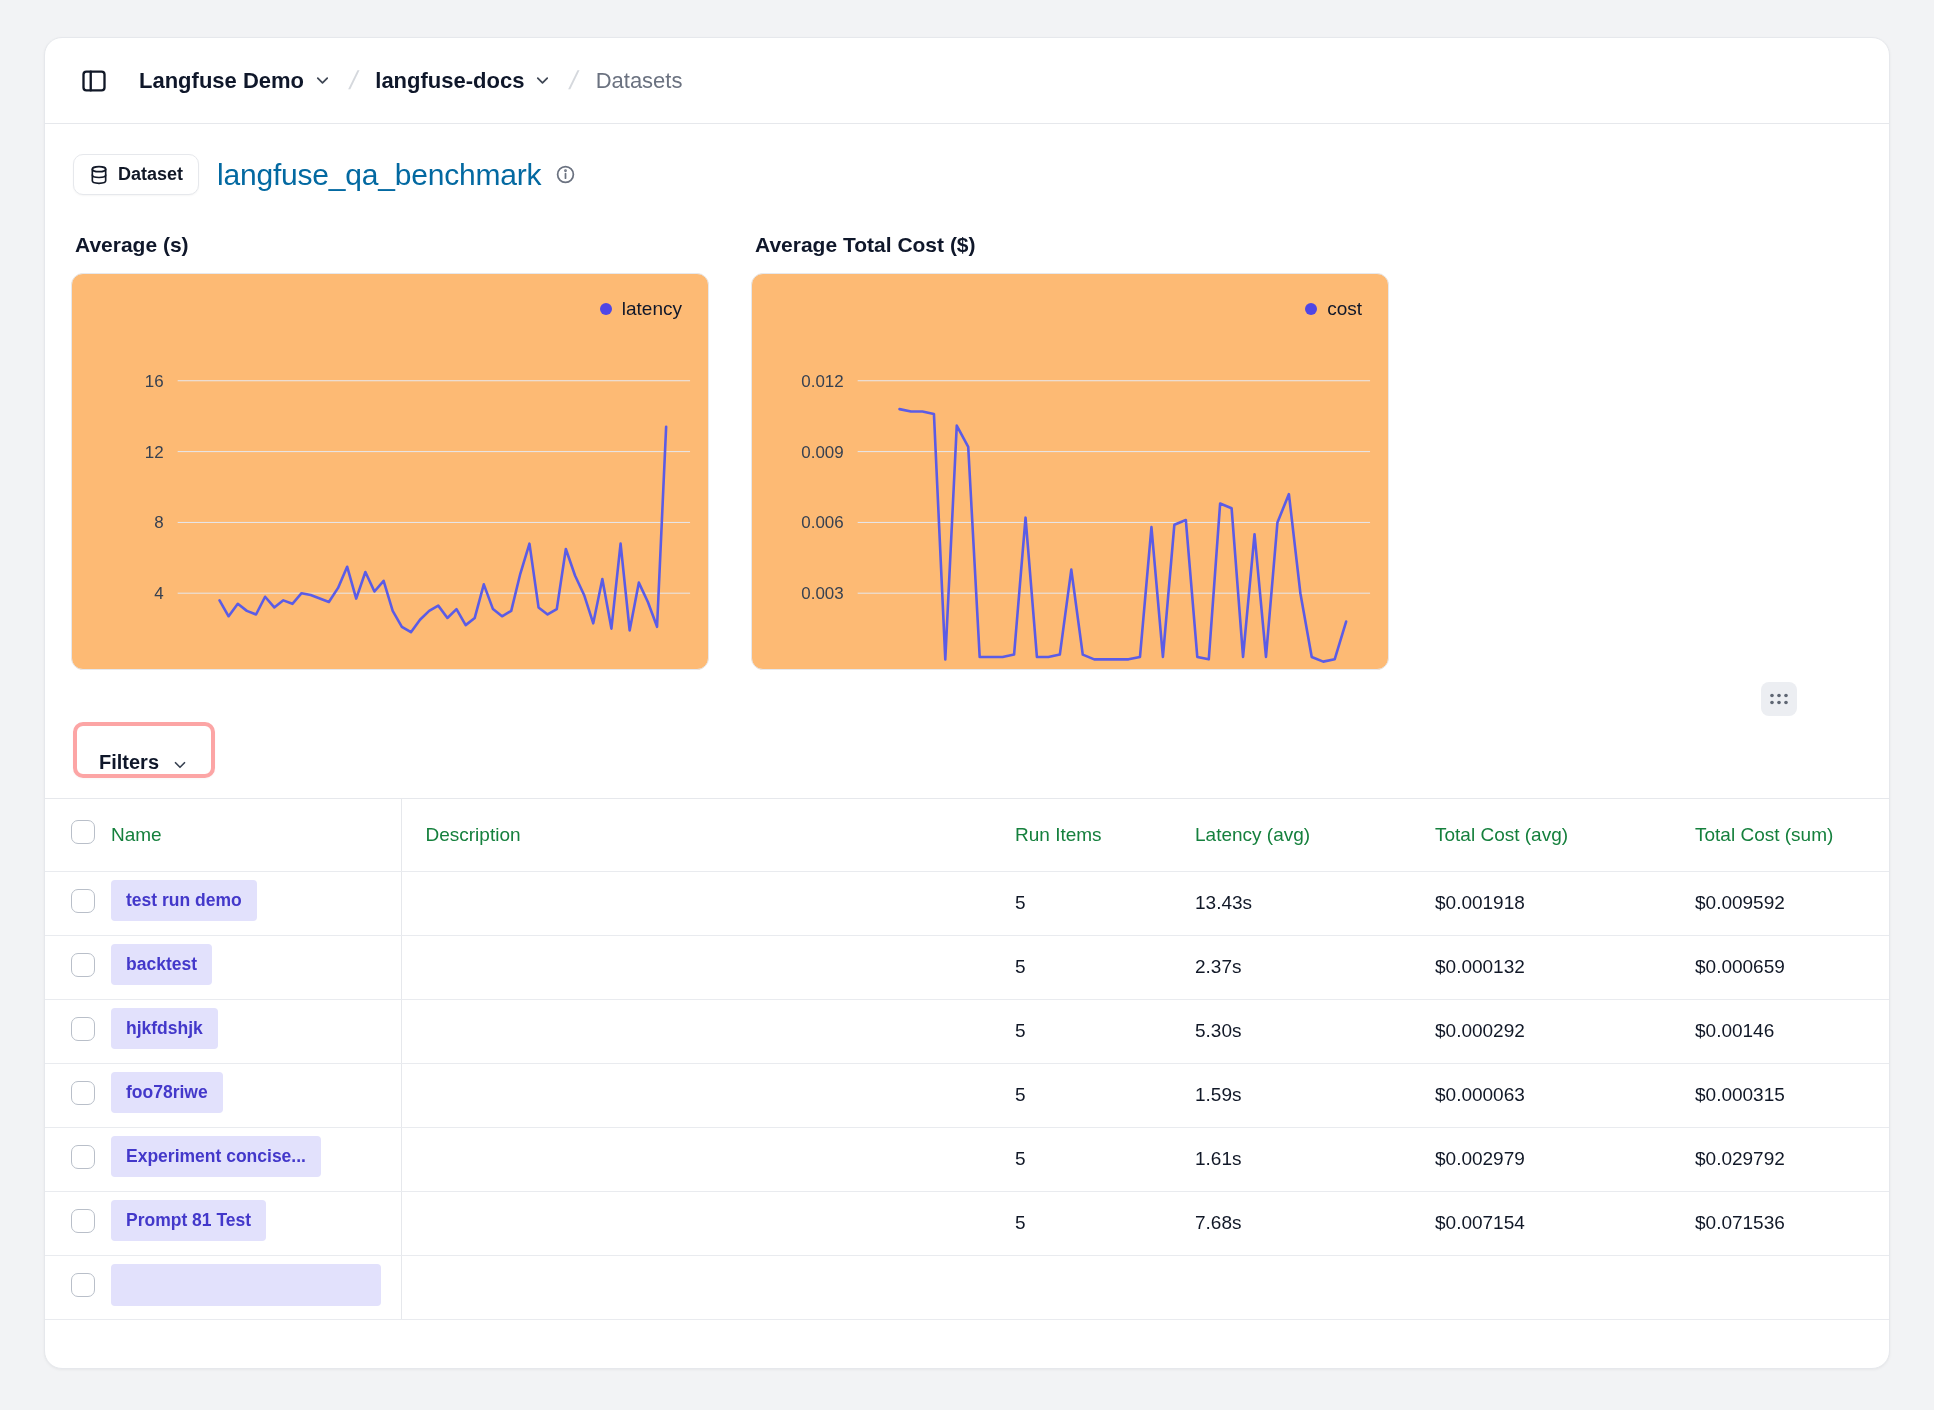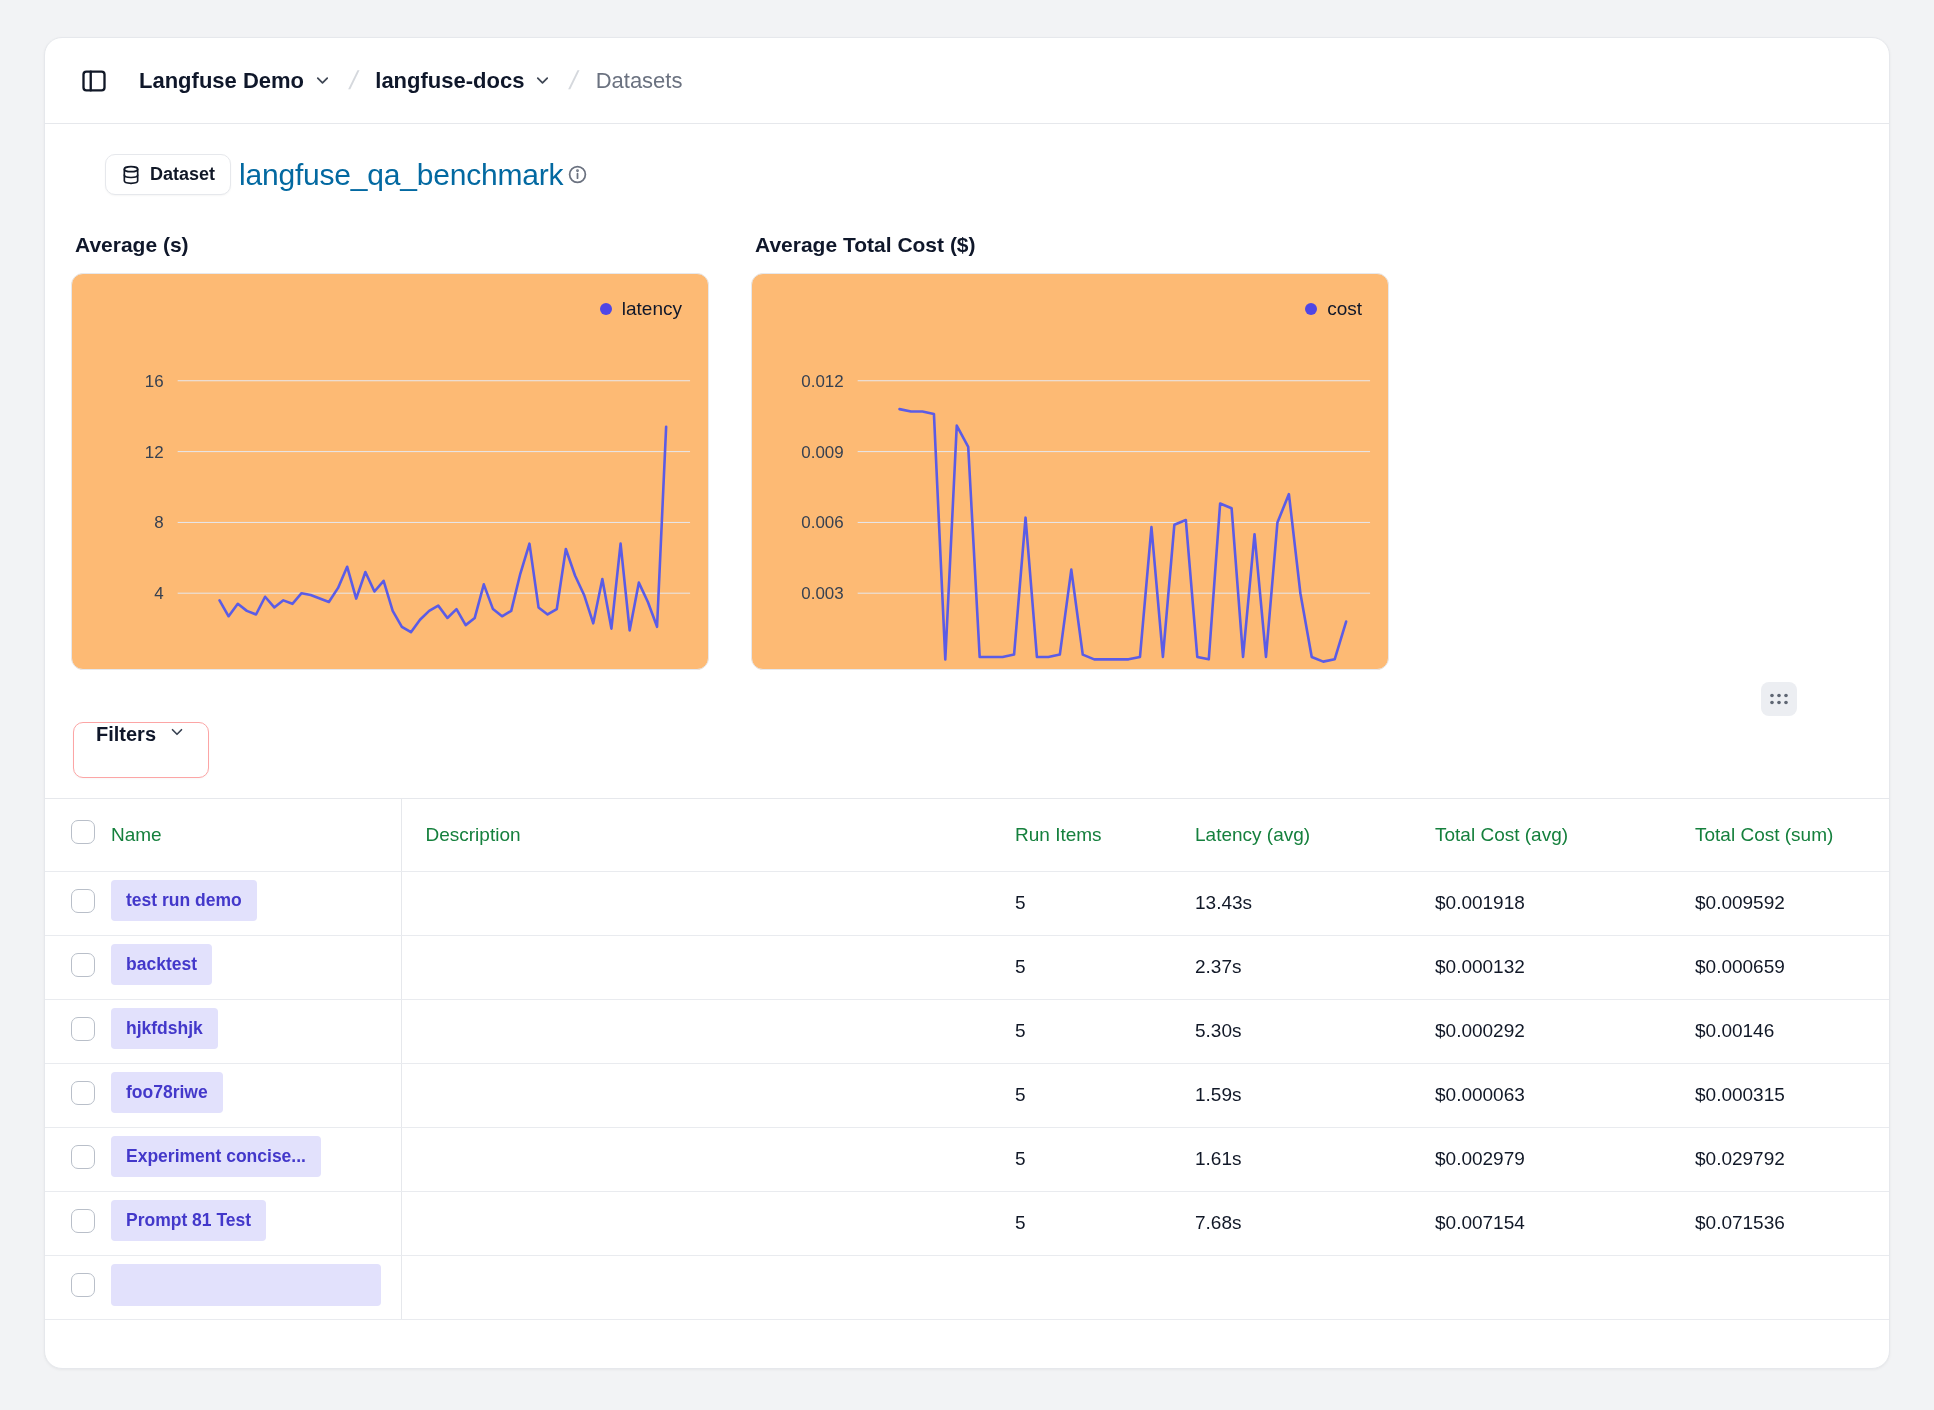--- a/index.html
+++ b/index.html
@@ -42,21 +42,21 @@
     font-family: inherit;
     font-size: 22px; font-weight: 600; color: #0f172a;
     padding: 6px 4px; border-radius: 8px;
   }
   .crumb .chev { color: #3f4654; display: inline-flex; }
   .crumb.muted { font-weight: 400; color: #6b7280; }
   .slash { color: #d5d8dd; font-size: 26px; font-weight: 300; margin: 0 14px; transform: skewX(-12deg); }
 
   
   .dataset-header { padding: 30px 28px 0 28px; }
-  .title-row { display: flex; align-items: center; gap: 8px; margin-left: 32px; }
+  .title-row { display: flex; align-items: center; gap: 18px; }
   .badge {
     display: inline-flex; align-items: center; gap: 9px;
     border: 1px solid #e6e8ec; border-radius: 10px;
     padding: 9px 15px;
     font-size: 18px; font-weight: 600; color: #111827;
     background: #fff; box-shadow: 0 1px 2px rgba(0,0,0,0.04);
   }
   .badge svg { display: block; }
   h1.page-title { font-size: 30px; font-weight: 400; letter-spacing: -0.2px; color: #0369a1; }
   .info-ic { display: inline-flex; cursor: pointer; margin-left: -4px; }
@@ -102,23 +102,23 @@
   
   .handle-row { margin-top: 12px; height: 34px; display: flex; justify-content: flex-end; padding-right: 92px; }
   .drag-handle {
     width: 36px; height: 34px;
     border: none; border-radius: 8px; cursor: grab;
     background: #eceef2;
     display: flex; align-items: center; justify-content: center;
   }
   .filters-row { margin-top: 6px; padding: 0 28px; }
   .filters-btn {
-    display: inline-flex; align-items: flex-start; gap: 12px;
+    display: inline-flex; align-items: flex-end; gap: 12px;
     height: 56px; padding: 0 22px;
-    background: #fff; border: 1px solid #fca5a5; border-radius: 10px;
+    background: #fff; border: 4px solid #fca5a5; border-radius: 10px;
     font-family: inherit; font-size: 20px; font-weight: 600; color: #0f172a;
     cursor: pointer; box-shadow: 0 1px 2px rgba(0,0,0,0.03);
   }
   .filters-btn .chev { color: #374151; display: inline-flex; }
 
   
   .table-wrap { margin-top: 20px; border-top: 1px solid #e6e8ec; }
   table.runs { border-collapse: collapse; table-layout: fixed; width: 1906px; }
   table.runs th, table.runs td {
     text-align: left; vertical-align: middle;

